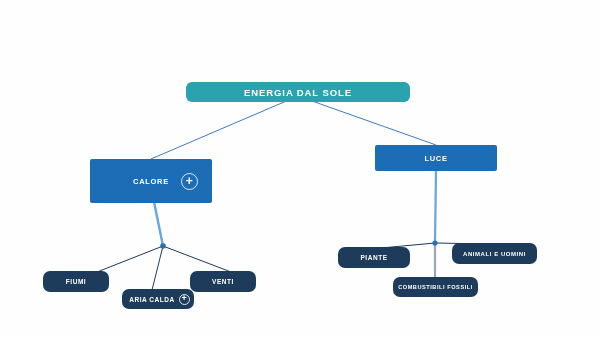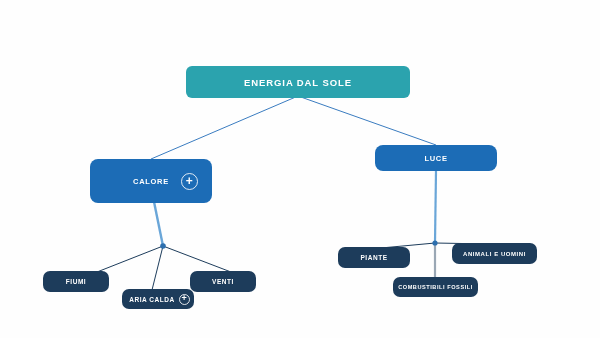--- a/index.html
+++ b/index.html
@@ -40,21 +40,21 @@
   .node.root {
     background: #2ba3ae;
     font-size: 9.5px;
     letter-spacing: 0.9px;
     border-radius: 6px;
   }
   .node.branch {
     background: #1c6cb6;
     font-size: 7.5px;
     letter-spacing: 0.7px;
-    border-radius: 8px;
+    border-radius: 2px;
   }
   .node.leaf {
     background: #1d3c5b;
     font-size: 6.5px;
     letter-spacing: 0.55px;
     border-radius: 7px;
   }
   .node .label {
     display: inline-block;
   }
@@ -111,21 +111,21 @@
 
     <line x1="435" y1="243" x2="435" y2="278" stroke="#9aa7b4" stroke-width="2.2"></line>
 
     <line x1="435" y1="243" x2="381" y2="248" stroke="#1d3c5b" stroke-width="1"></line>
     <line x1="435" y1="243" x2="489" y2="244" stroke="#1d3c5b" stroke-width="1"></line>
 
     <circle cx="163" cy="246" r="2.8" fill="#2d6fae"></circle>
     <circle cx="435" cy="243" r="2.6" fill="#2d6fae"></circle>
   </svg>
 
-  <div class="node root" style="left:186px; top:66px; width:224px; height:32px;">
+  <div class="node root" style="left:186px; top:82px; width:224px; height:20px;">
     <span class="label">ENERGIA DAL SOLE</span>
   </div>
 
   <div class="node branch" style="left:90px; top:159px; width:122px; height:44px;">
     <span class="label">CALORE</span>
     <span class="expander big">
       <span>+</span>
     </span>
   </div>
 

